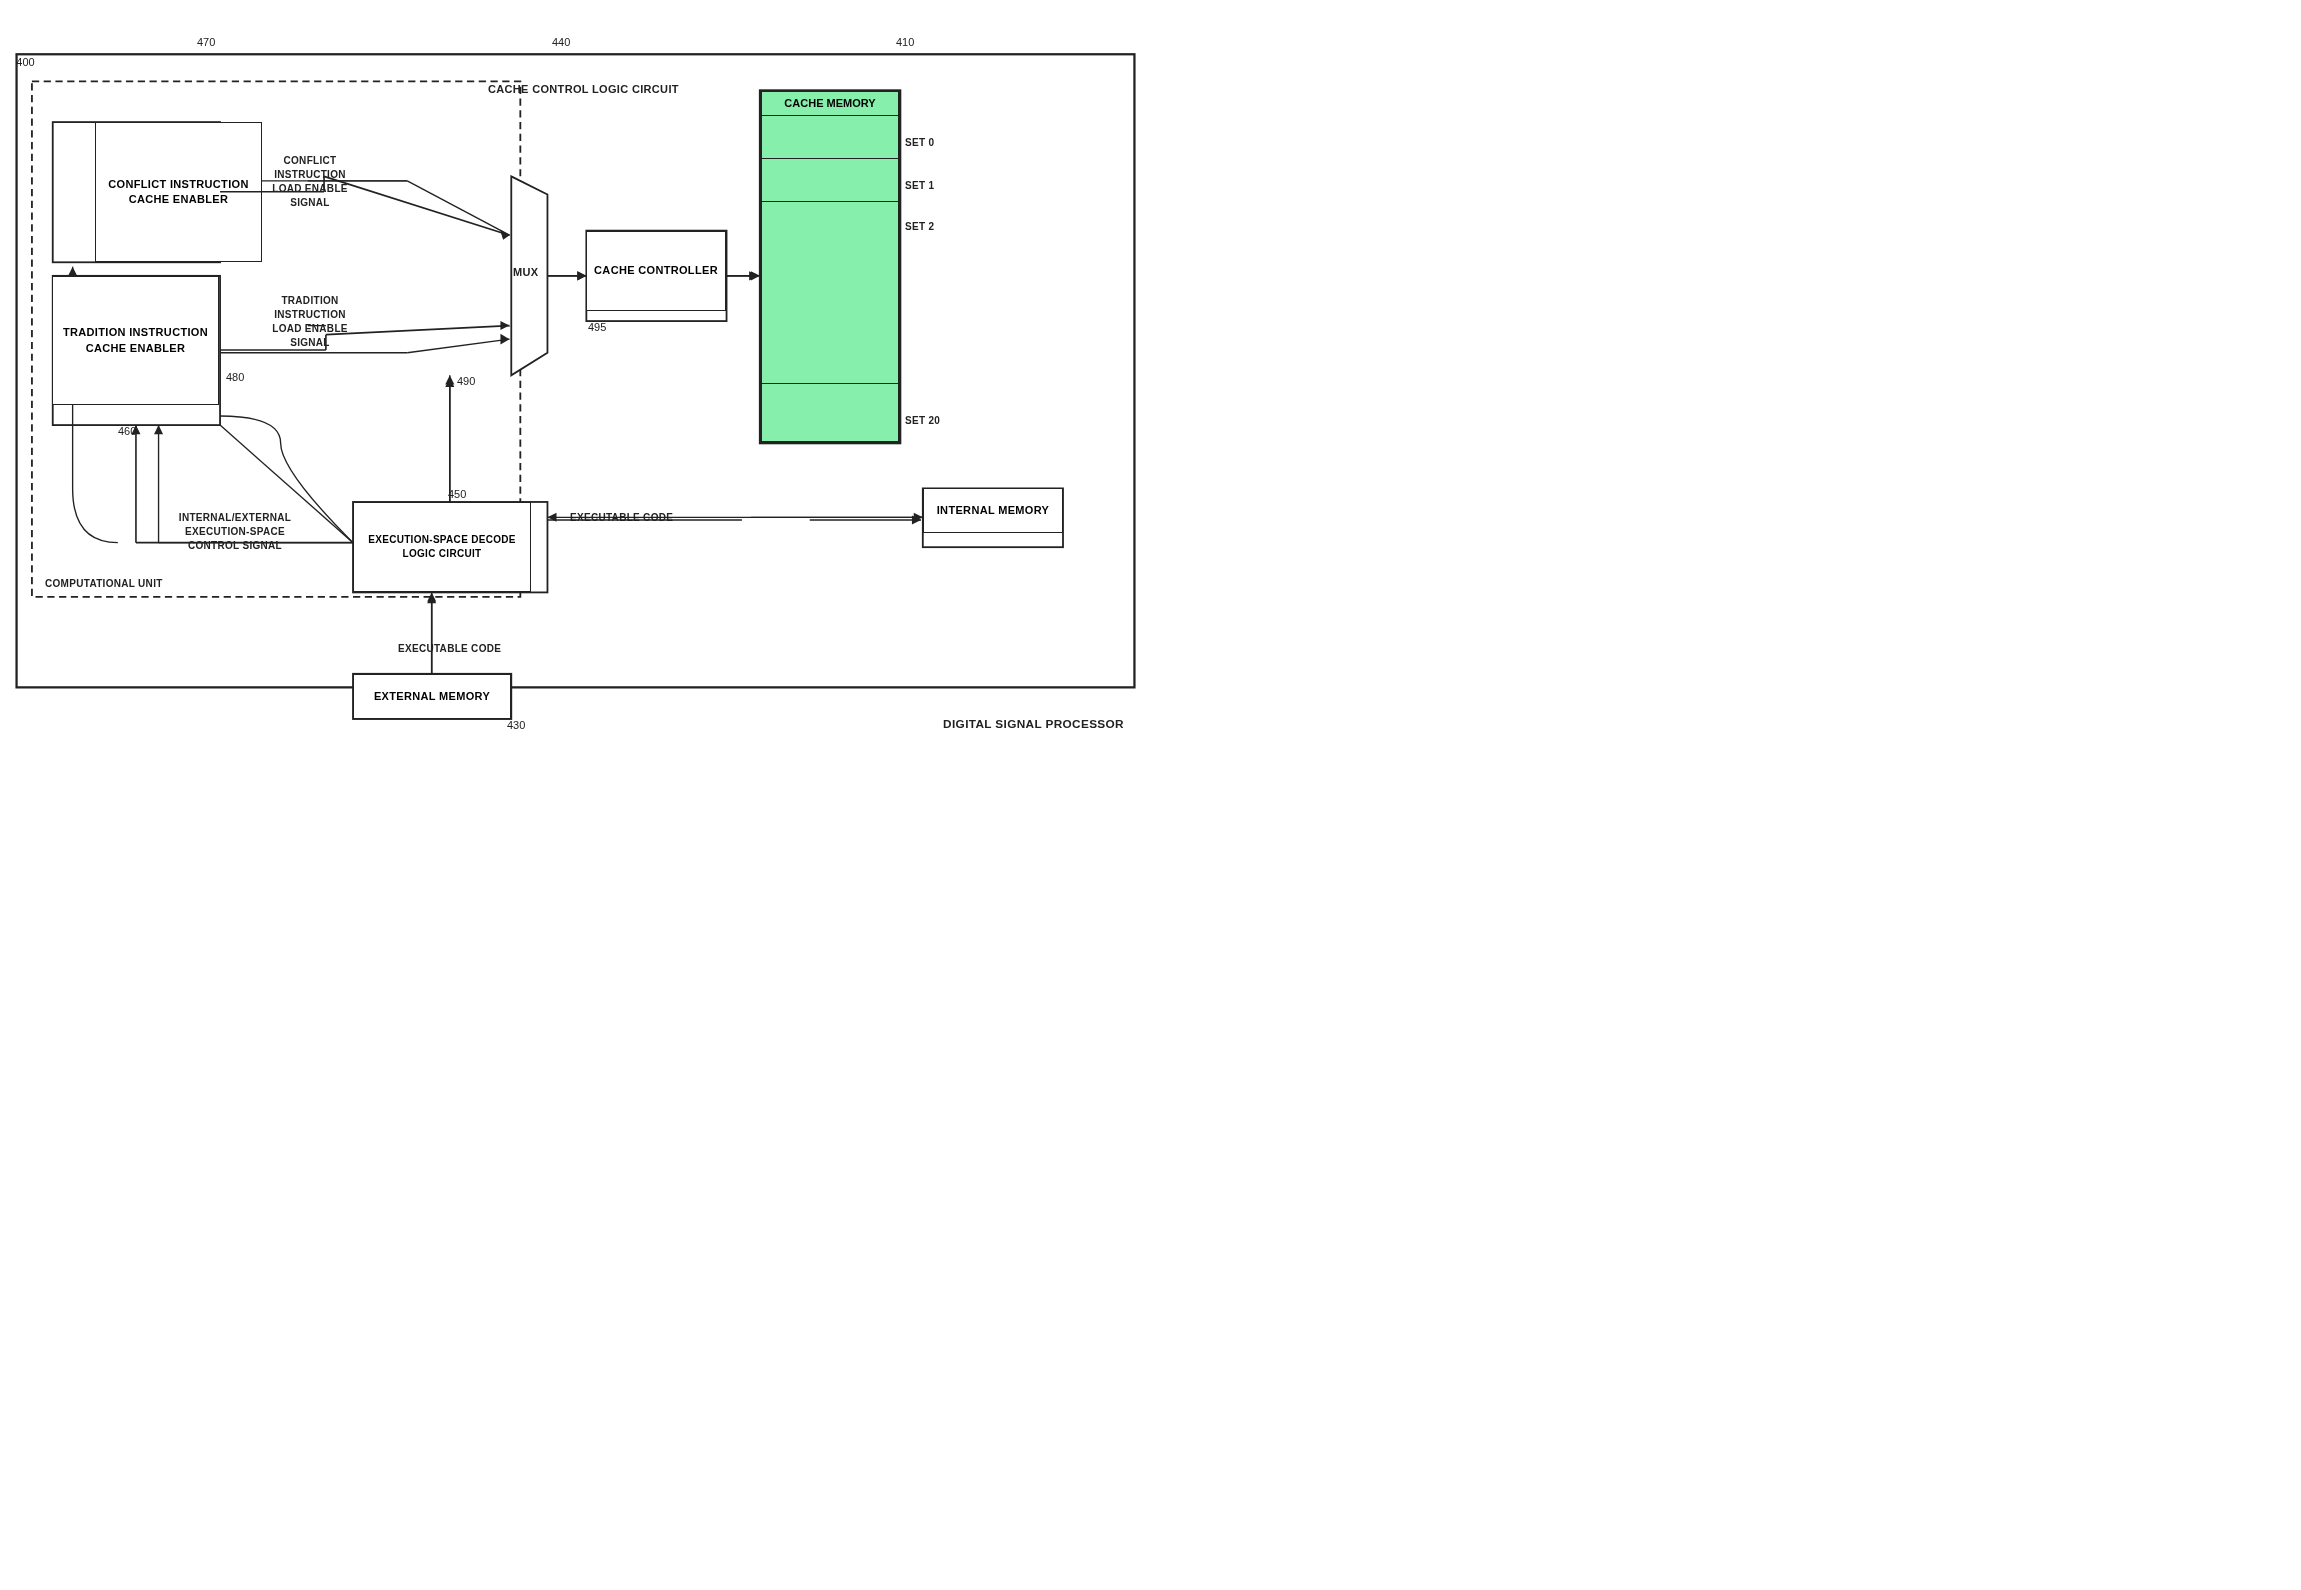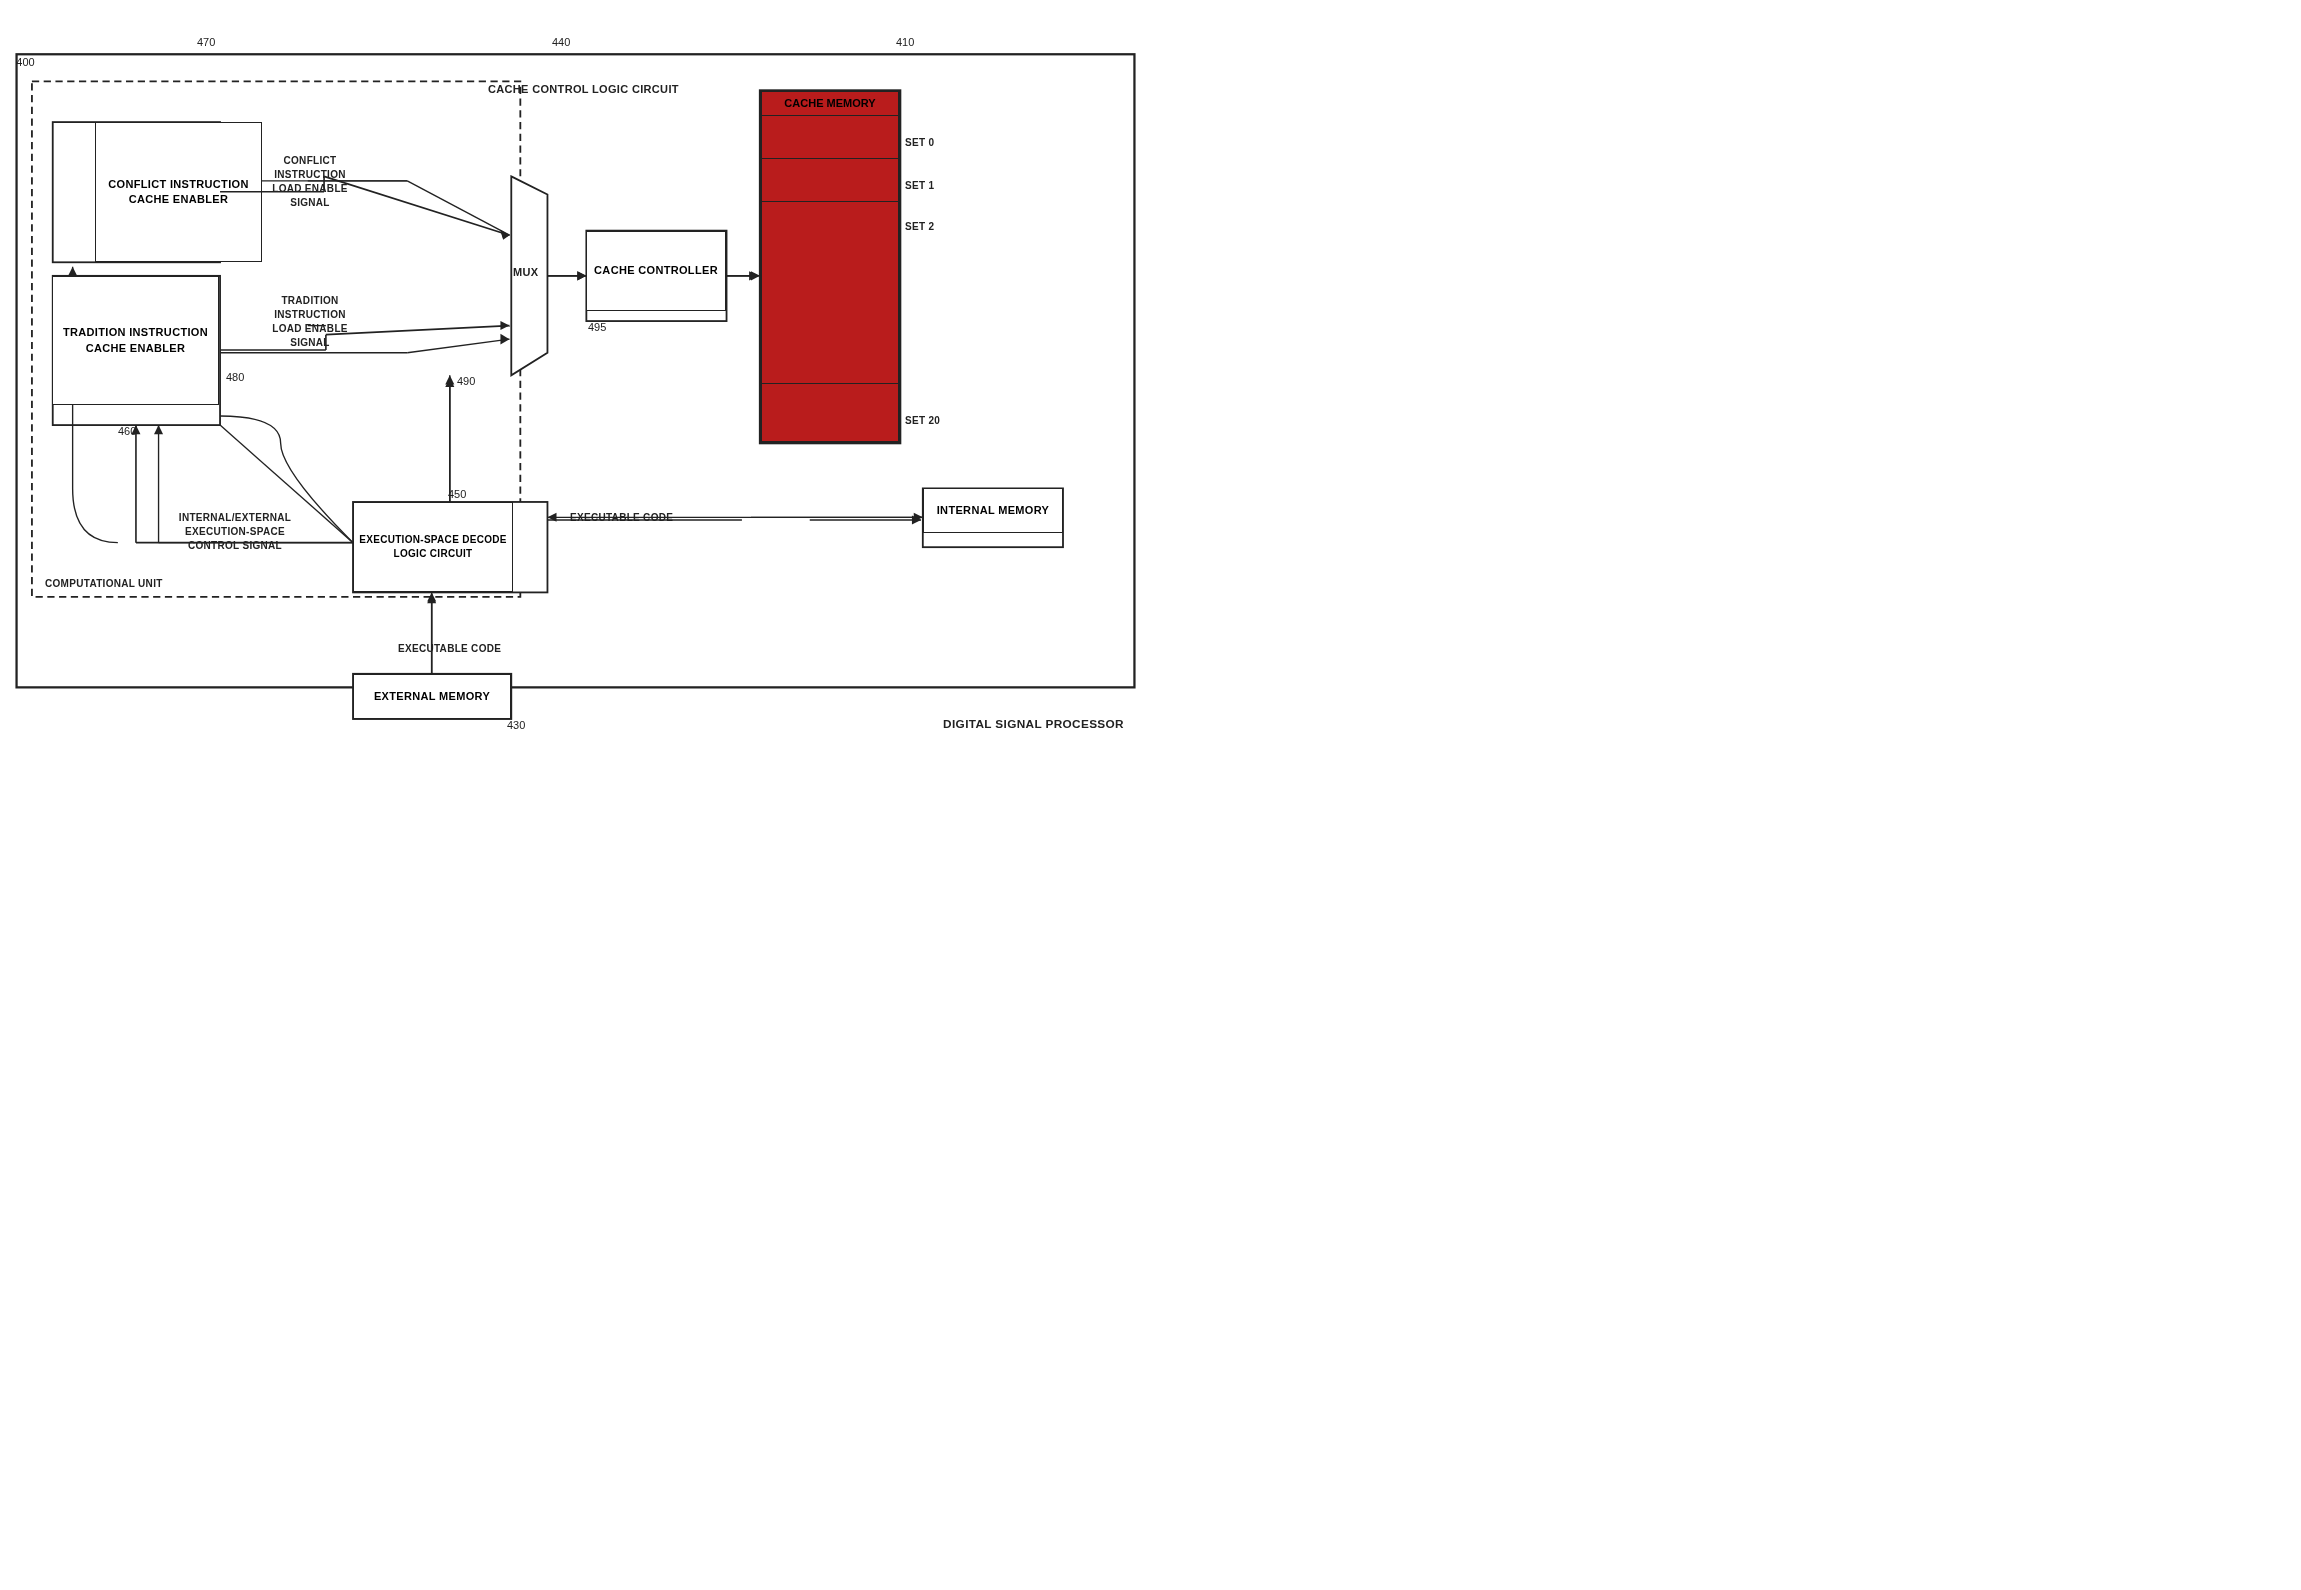--- a/index.html
+++ b/index.html
@@ -171,40 +171,40 @@
     TRADITION<br>INSTRUCTION<br>LOAD ENABLE<br>SIGNAL
   </div>
 
   <div class="label" style="top:265px; left:513px; font-size:11px;">MUX</div>
 
   <div class="box" style="left:586px; top:231px; width:140px; height:80px; font-size:11px;">
     <span>CACHE
 CONTROLLER</span>
   </div>
 
-  <div style="position:absolute; left:760px; top:90px; width:140px; height:353px; border:2.3px solid #222; background:#b91c1c;">
+  <div style="position:absolute; left:760px; top:90px; width:140px; height:353px; border:2.3px solid #222; background:#86efac;">
 
     <div style="border-bottom:1.8px solid #222; padding:5.4px 3.6px; font-size:11px; font-weight:bold; text-align:center;">CACHE MEMORY</div>
 
     <div style="border-bottom:1.4px solid #222; height:43px; display:flex; align-items:center; justify-content:flex-start; padding-left:7.2px; font-size:10px; font-weight:bold;"></div>
 
     <div style="border-bottom:1.4px solid #222; height:43px; display:flex; align-items:center; justify-content:flex-start; padding-left:7.2px; font-size:10px; font-weight:bold;"></div>
 
     <div style="flex:1; height:181px; position:relative;">
       
     </div>
     <div style="border-top:1.4px solid #222; height:43px; display:flex; align-items:center; justify-content:flex-start; padding-left:7.2px; font-size:10px; font-weight:bold;"></div>
   </div>
 
   <div class="label" style="top:136px; left:905px;">SET 0</div>
   <div class="label" style="top:179px; left:905px;">SET 1</div>
   <div class="label" style="top:220px; left:905px;">SET 2</div>
   <div class="label" style="top:414px; left:905px;">SET 20</div>
 
-  <div class="box" style="left:353px; top:502px; width:160px; height:90px; font-size:10px;">
+  <div class="box" style="left:353px; top:502px; width:178px; height:90px; font-size:10px;">
     <span>EXECUTION-SPACE
 DECODE LOGIC
 CIRCUIT</span>
   </div>
 
   <div class="label" style="top:511px; left:131px; width:208px; text-align:center; font-size:10px;">
     INTERNAL/EXTERNAL<br>EXECUTION-SPACE<br>CONTROL SIGNAL
   </div>
 
   <div class="label" style="top:511px; left:570px; font-size:10px; text-align:center;">EXECUTABLE

